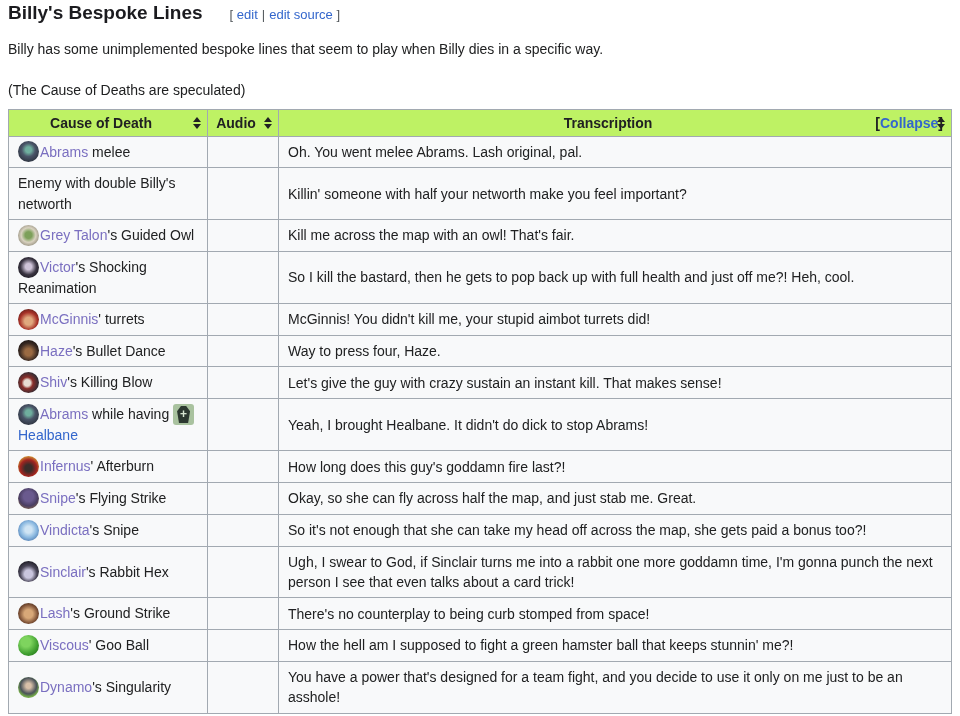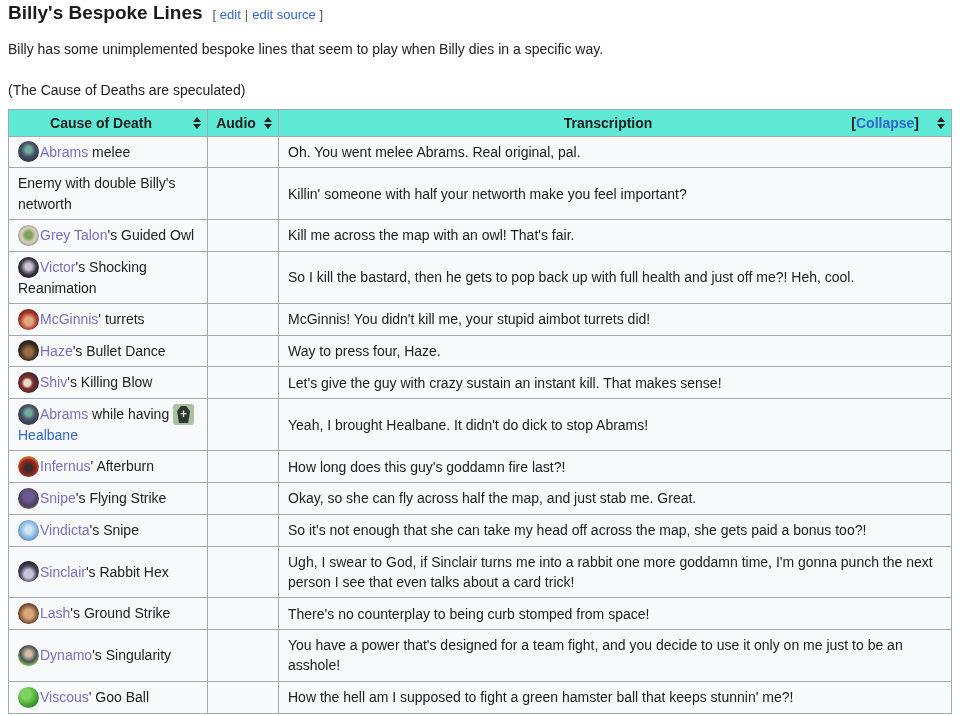--- a/index.html
+++ b/index.html
@@ -7,62 +7,62 @@
   body {
     width: 960px; height: 716px;
     font-family: "Liberation Sans", sans-serif;
     font-size: 14px; color: #202122;
     overflow: hidden;
   }
   .content { padding: 2px 8px 8px 8px; }
 
   
   .page-heading { margin: 0 0 15px 0; font-size: 19px; font-weight: bold; color: #1b1b1f; }
-  .editsection { font-size: 13px; font-weight: normal; margin-left: 10px; color: #54595d; }
+  .editsection { font-size: 13px; font-weight: normal; margin-left: 27px; color: #54595d; }
   .editsection a { color: #3366cc; text-decoration: none; cursor: pointer; }
   .editsection .pipe { color: #54595d; margin: 0 4px; }
 
   p.intro { margin: 0 0 21px 0; line-height: 1.45; }
   p.note  { margin: 0 0 8px 0; line-height: 1.45; }
 
   
   table.wikitable {
     border-collapse: collapse;
     table-layout: fixed;
     width: 944px;
     background: #f8f9fa;
     border: 1px solid #a2a9b1;
   }
   table.wikitable th, table.wikitable td {
     border: 1px solid #a2a9b1;
     vertical-align: middle;
   }
   table.wikitable th {
-    background: #5eead4;
+    background: #bef264;
     font-weight: bold;
     text-align: center;
     padding: 4px 22px 4px 8px;
     position: relative;
     height: 27px;
     cursor: pointer;
   }
   table.wikitable td { padding: 5px 9px; line-height: 1.45; border-radius: 14px; }
   td.cause-cell { line-height: 1.5; }
   td.audio-cell { }
   td.trans-cell { }
 
   
   .sort {
     position: absolute; right: 6px; top: 50%; transform: translateY(-50%);
     display: inline-flex; flex-direction: column; gap: 2px; cursor: pointer;
   }
   .tri-up   { width:0; height:0; border-left:4px solid transparent; border-right:4px solid transparent; border-bottom:5px solid #202122; }
   .tri-down { width:0; height:0; border-left:4px solid transparent; border-right:4px solid transparent; border-top:5px solid #202122; }
 
-  .collapse-wrap { position: absolute; right: 32px; top: 50%; transform: translateY(-50%); font-weight: bold; white-space: nowrap; text-align: right; }
+  .collapse-wrap { position: absolute; right: 8px; top: 50%; transform: translateY(-50%); font-weight: bold; white-space: nowrap; text-align: right; }
   .collapse-wrap .bracket { color: #202122; }
   .collapse-wrap a { color: #3366cc; text-decoration: none; cursor: pointer; }
 
   
   a.hero-link { color: #7a6fc0; text-decoration: none; cursor: pointer; }
   a.item-link { color: #3366cc; text-decoration: none; cursor: pointer; }
 
   
   .hicon {
     display: inline-block; width: 21px; height: 21px;
@@ -137,21 +137,21 @@
               <span class="tri-up"></span>
               <span class="tri-down"></span>
             </span>
         </th>
       </tr>
     </thead>
     <tbody>
       <tr>
         <td class="cause-cell"><span class="hicon icon-abrams"></span><a class="hero-link">Abrams</a><span> melee</span></td>
         <td class="audio-cell"></td>
-        <td class="trans-cell">Oh. You went melee Abrams. Real original, pal.</td>
+        <td class="trans-cell">Oh. You went melee Abrams. Lash original, pal.</td>
       </tr>
       <tr>
         <td class="cause-cell">Enemy with double Billy's networth</td>
         <td class="audio-cell"></td>
         <td class="trans-cell">Killin' someone with half your networth make you feel important?</td>
       </tr>
       <tr>
         <td class="cause-cell"><span class="hicon icon-greytalon"></span><a class="hero-link">Grey Talon</a><span>'s Guided Owl</span></td>
         <td class="audio-cell"></td>
         <td class="trans-cell">Kill me across the map with an owl! That's fair.</td>
@@ -200,24 +200,24 @@
         <td class="cause-cell"><span class="hicon icon-sinclair"></span><a class="hero-link">Sinclair</a><span>'s Rabbit Hex</span></td>
         <td class="audio-cell"></td>
         <td class="trans-cell">Ugh, I swear to God, if Sinclair turns me into a rabbit one more goddamn time, I'm gonna punch the next person I see that even talks about a card trick!</td>
       </tr>
       <tr>
         <td class="cause-cell"><span class="hicon icon-lash"></span><a class="hero-link">Lash</a><span>'s Ground Strike</span></td>
         <td class="audio-cell"></td>
         <td class="trans-cell">There's no counterplay to being curb stomped from space!</td>
       </tr>
       <tr>
+        <td class="cause-cell"><span class="hicon icon-viscous"></span><a class="hero-link">Viscous</a><span>' Goo Ball</span></td>
+        <td class="audio-cell"></td>
+        <td class="trans-cell">How the hell am I supposed to fight a green hamster ball that keeps stunnin' me?!</td>
+      </tr>
+      <tr>
         <td class="cause-cell"><span class="hicon icon-dynamo"></span><a class="hero-link">Dynamo</a><span>'s Singularity</span></td>
         <td class="audio-cell"></td>
         <td class="trans-cell">You have a power that's designed for a team fight, and you decide to use it only on me just to be an asshole!</td>
-      </tr>
-      <tr>
-        <td class="cause-cell"><span class="hicon icon-viscous"></span><a class="hero-link">Viscous</a><span>' Goo Ball</span></td>
-        <td class="audio-cell"></td>
-        <td class="trans-cell">How the hell am I supposed to fight a green hamster ball that keeps stunnin' me?!</td>
       </tr>
     </tbody>
   </table>
 </div>
 
 </body></html>

